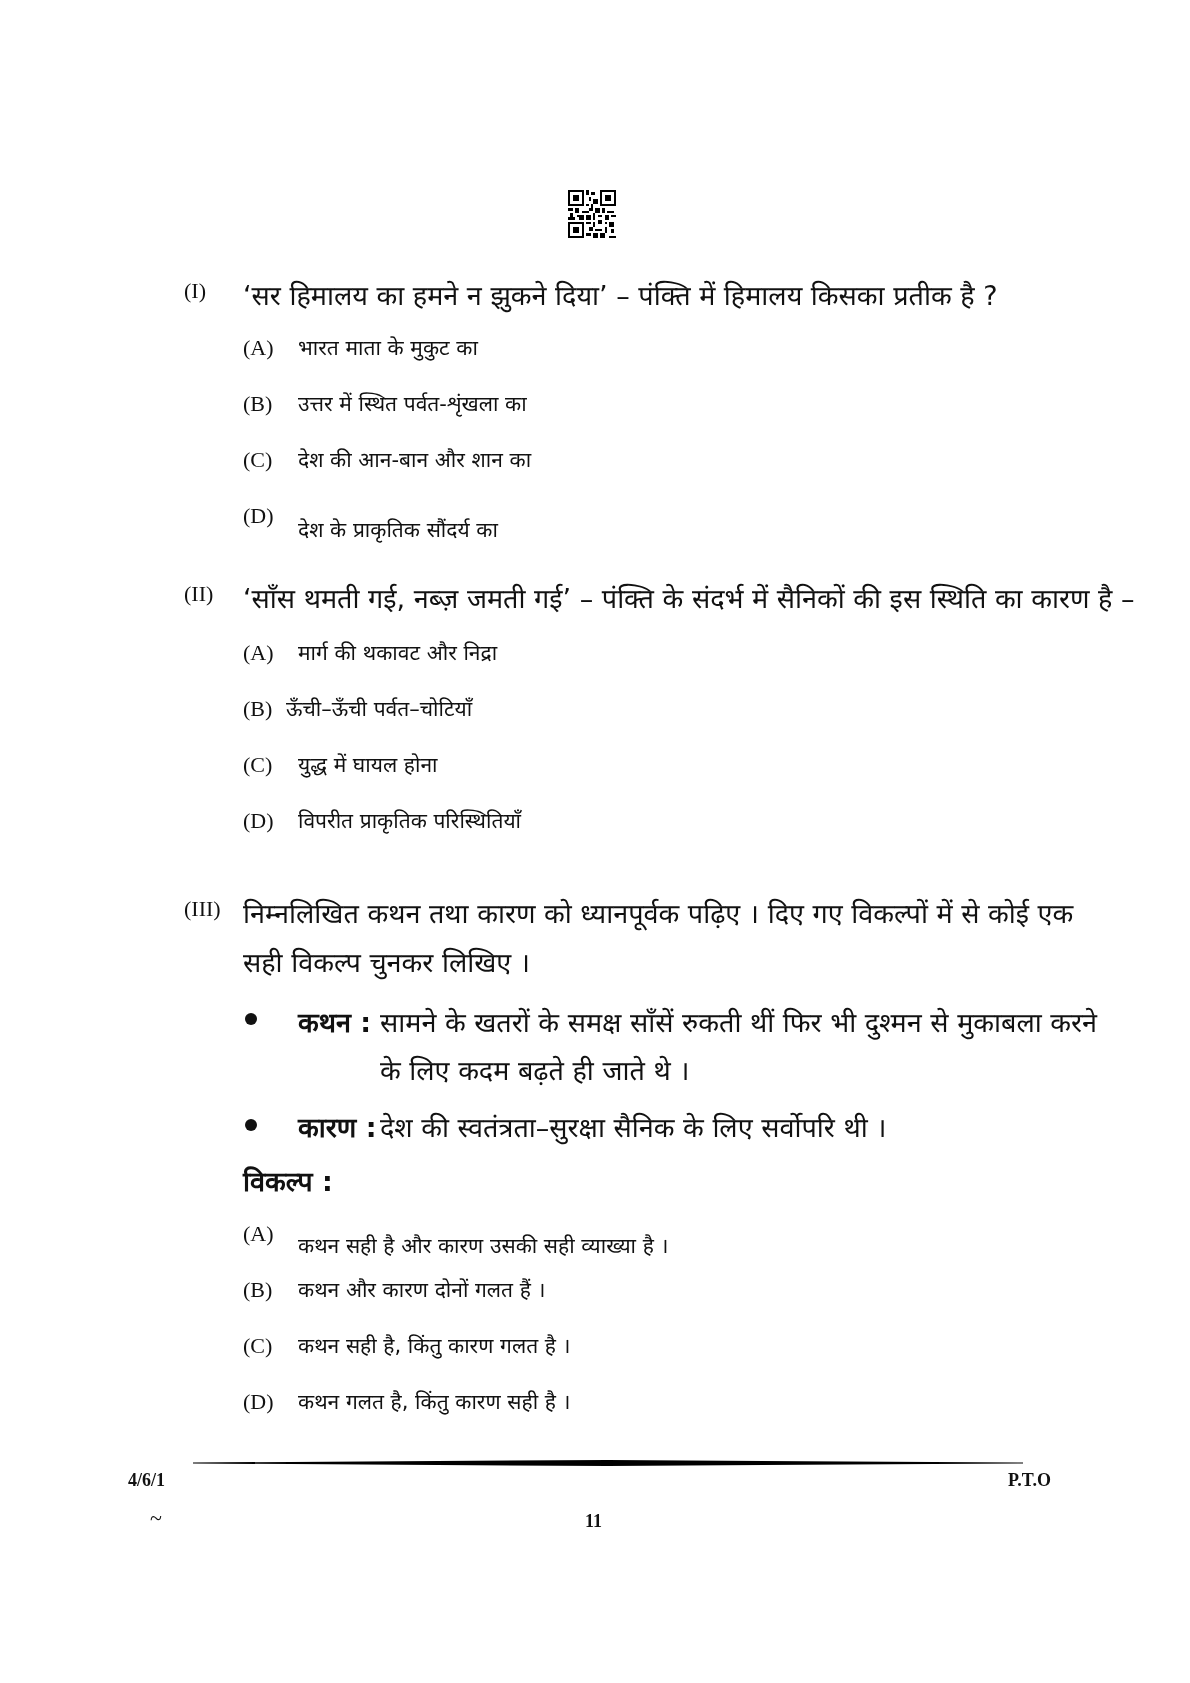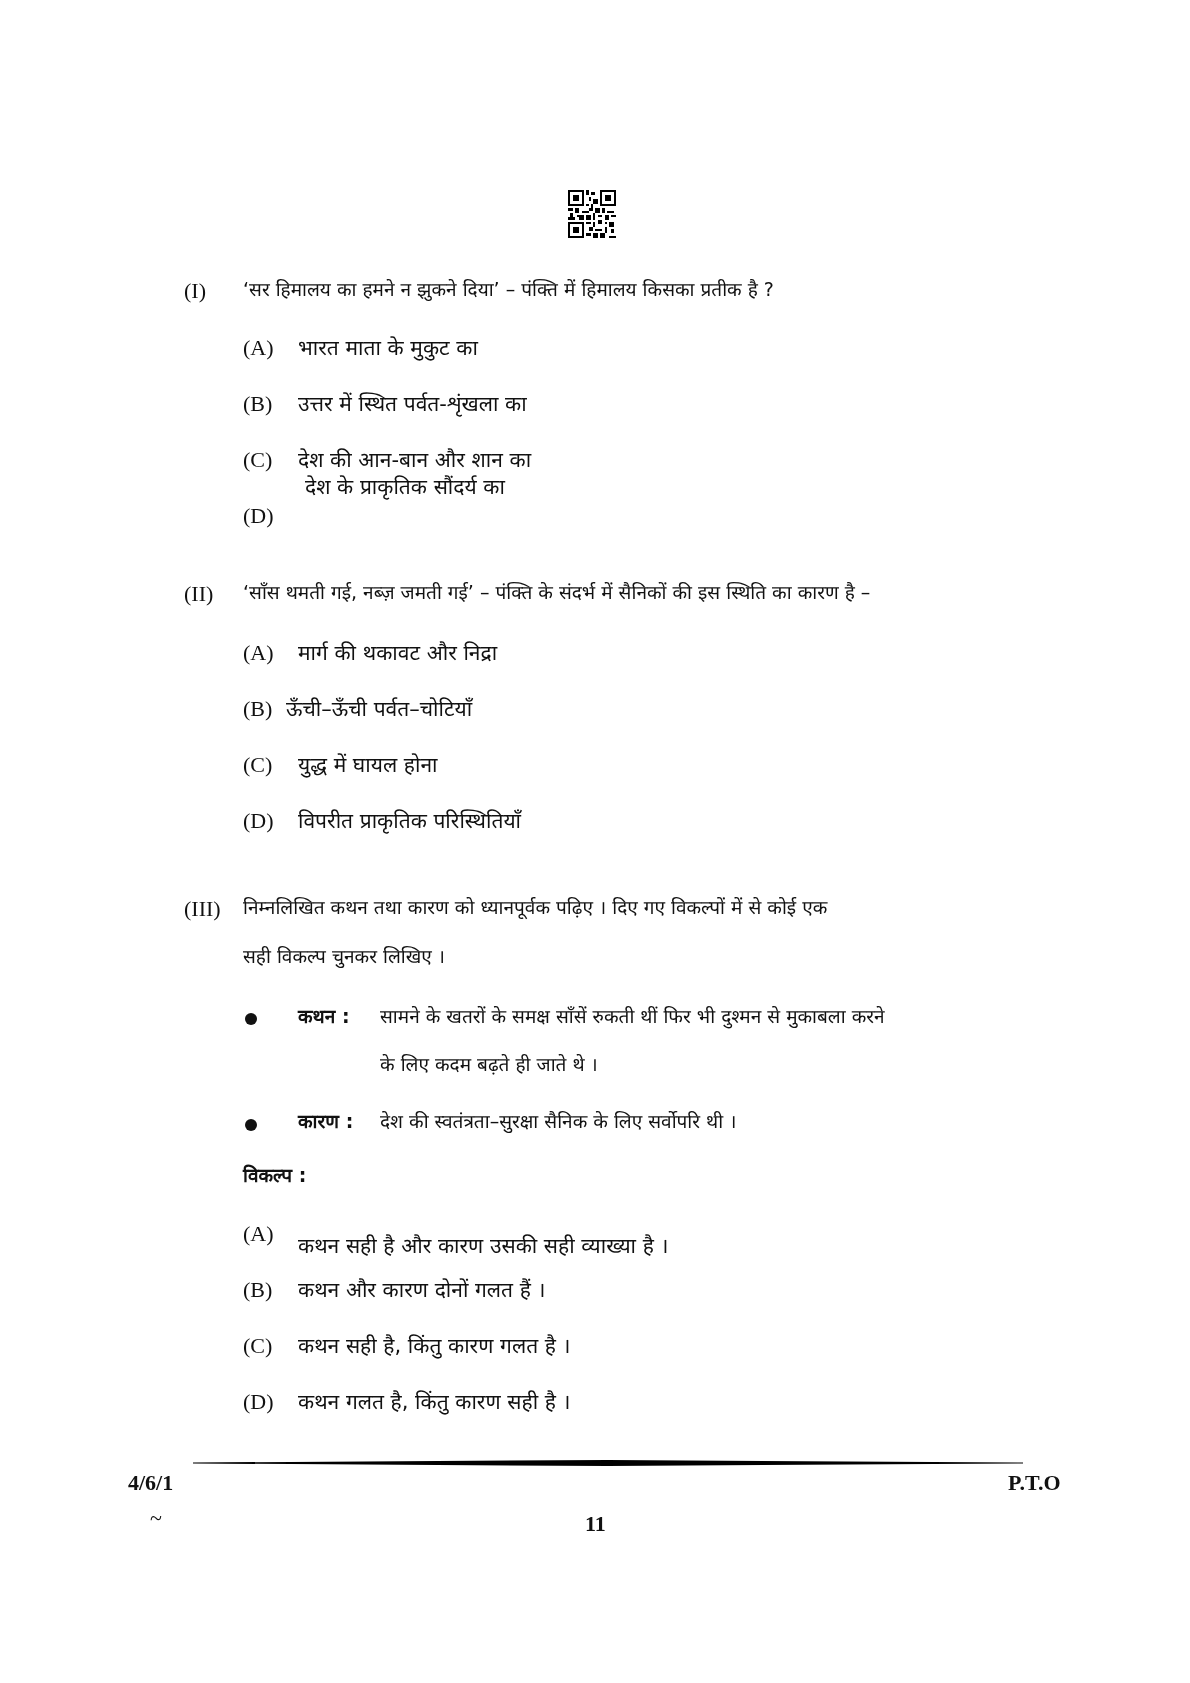--- a/index.html
+++ b/index.html
@@ -2,28 +2,28 @@
 <html><head>
 <meta charset="utf-8">
 <style>
   html, body { margin: 0; padding: 0; background: #ffffff; }
   body { width: 1190px; height: 1683px; position: relative; overflow: hidden;
          font-family: "DejaVu Sans", sans-serif; color: #111; }
   .page { position: absolute; left: 0; top: 0; width: 1190px; height: 1683px; }
   .qr { position: absolute; left: 568px; top: 190px; width: 48px; height: 48px; }
   .qr svg { width: 48px; height: 48px; display: block; }
   .q-label { position: absolute; font-family: "Liberation Serif", serif; font-size: 22px; }
-  .q-text { position: absolute; font-size: 19px; white-space: nowrap; }
+  .q-text { position: absolute; font-size: 27px; white-space: nowrap; }
   .opt-label { position: absolute; font-family: "Liberation Serif", serif; font-size: 22px; }
   .opt-text { position: absolute; font-size: 21px; white-space: nowrap; }
   .bullet { position: absolute; width: 12px; height: 12px; border-radius: 50%; background: #111; }
   .bold { font-weight: bold; }
   .rule { position: absolute; left: 193px; top: 1460px; width: 830px; height: 6px; }
   .rule svg { width: 830px; height: 6px; display:block; }
-  .footer { position: absolute; font-family: "Liberation Serif", serif; font-size: 22px; font-weight: bold; }
+  .footer { position: absolute; font-family: "Liberation Serif", serif; font-size: 18px; font-weight: bold; }
   .footer-center { font-weight: bold; }
   .tilde { position: absolute; left: 150px; top: 1505px; font-family: "Liberation Serif", serif; font-size: 22px; }
 </style>
 </head>
 <body>
 
 <div class="page">
 
   <div class="qr">
     <svg viewBox="0 0 21 21" shape-rendering="crispEdges">
@@ -90,21 +90,21 @@
     <span class="opt-label" style="left:243px; top:335px;">(A)</span>
     <span class="opt-text" style="left:298px; top:333px;">भारत माता के मुकुट का</span>
 
     <span class="opt-label" style="left:243px; top:391px;">(B)</span>
     <span class="opt-text" style="left:298px; top:389px;">उत्तर में स्थित पर्वत-शृंखला का</span>
 
     <span class="opt-label" style="left:243px; top:447px;">(C)</span>
     <span class="opt-text" style="left:298px; top:445px;">देश की आन-बान और शान का</span>
 
     <span class="opt-label" style="left:243px; top:503px;">(D)</span>
-    <span class="opt-text" style="left:298px; top:472px;margin-left:7px;">देश के प्राकृतिक सौंदर्य का</span>
+    <span class="opt-text" style="left:298px; top:515px;">देश के प्राकृतिक सौंदर्य का</span>
   </div>
 
   <div>
     <span class="q-label" style="left:184px; top:581px;">(II)</span>
     <span class="q-text" style="left:243px; top:579px;">‘साँस थमती गई, नब्ज़ जमती गई’ – पंक्ति के संदर्भ में सैनिकों की इस स्थिति का कारण है –</span>
 
     <span class="opt-label" style="left:243px; top:640px;">(A)</span>
     <span class="opt-text" style="left:298px; top:638px;">मार्ग की थकावट और निद्रा</span>
 
     <span class="opt-label" style="left:243px; top:696px;">(B)</span>

